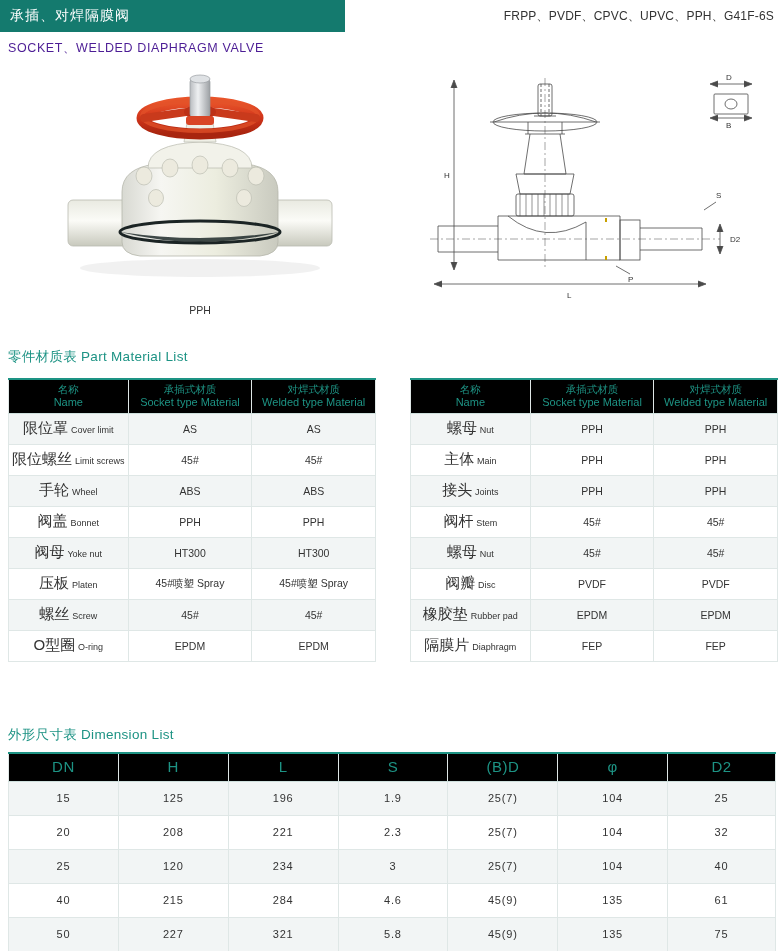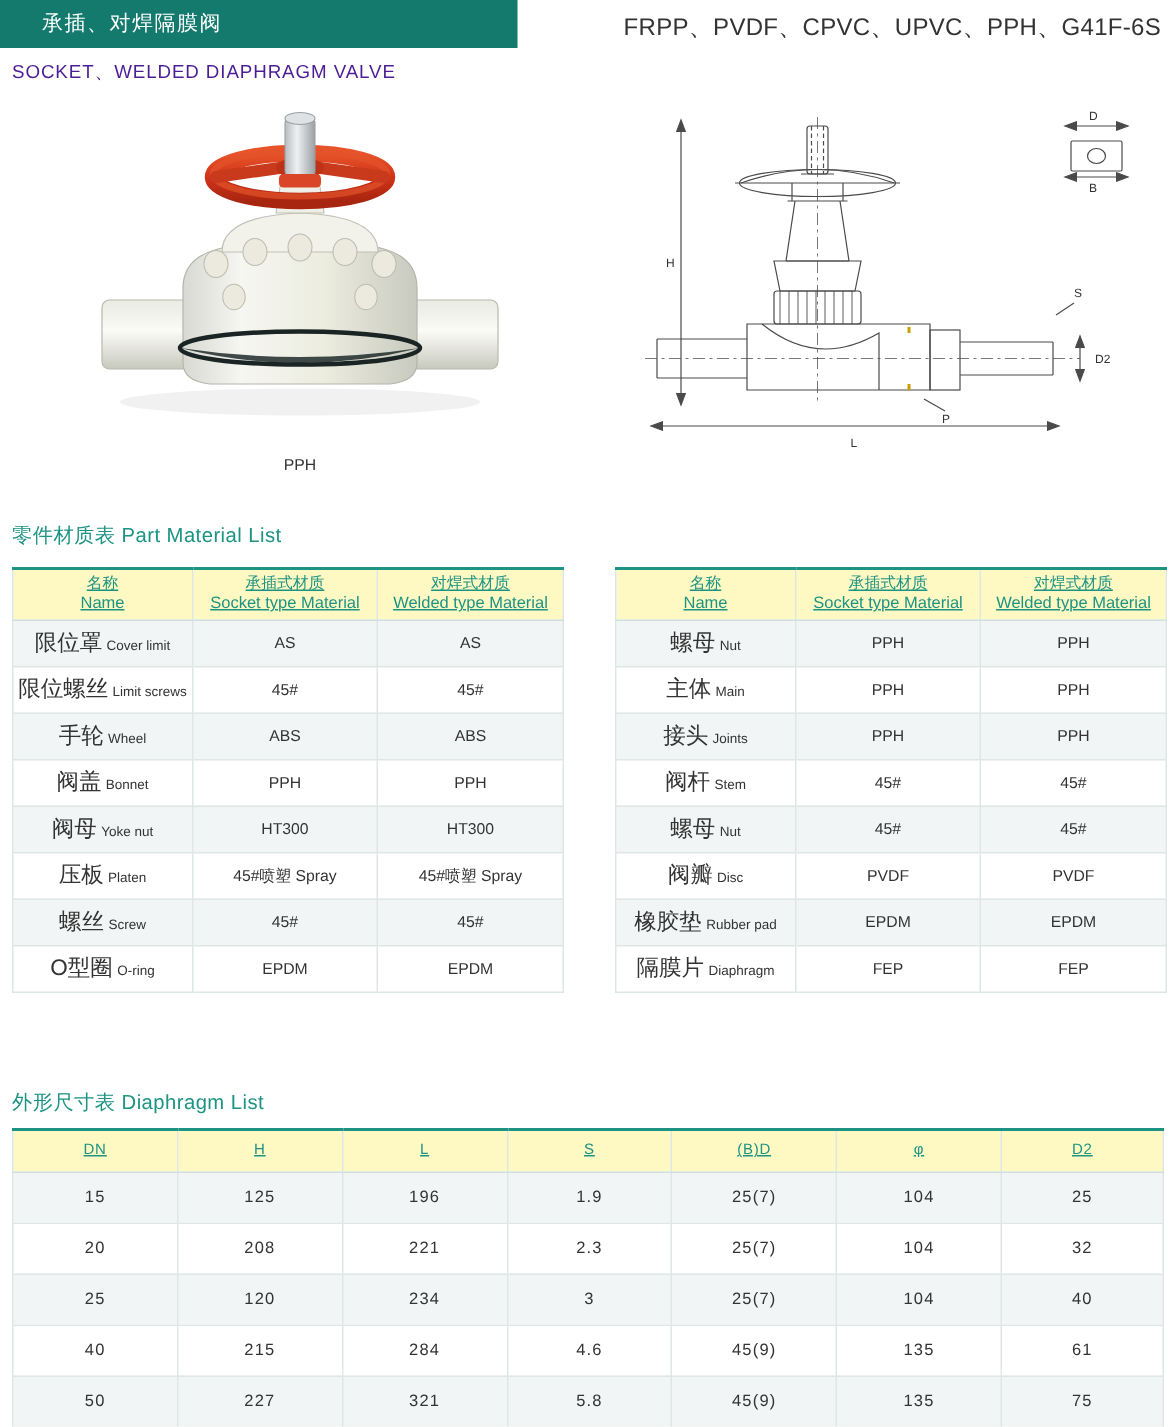--- a/index.html
+++ b/index.html
@@ -18,25 +18,24 @@
     position: absolute; top: 0; left: 0;
     width: 345px; height: 32px;
     background: #147a6e;
     display: flex; align-items: center;
   }
   .header-bar .title {
     color: #ffffff;
     font-size: 14px;
     letter-spacing: 1px;
     padding-left: 10px;
-    margin-left: 18px;
   }
   .header-right {
     position: absolute; top: 8px; right: 10px;
-    font-size: 16px;
+    font-size: 12px;
     color: #333;
     letter-spacing: .2px;
   }
   .subtitle-en {
     position: absolute; top: 40px; left: 8px;
     font-size: 12.5px;
     color: #4c1d95;
     letter-spacing: .6px;
   }
 
@@ -78,43 +77,42 @@
   }
   .tbl th, .tbl td {
     border: 1px solid #dfe7e6;
     text-align: center;
     vertical-align: middle;
     font-weight: normal;
   }
   .tbl thead th {
     height: 34px;
     color: #1d9384;
-    background: #fef9c3;
+    background: #000000;
     line-height: 1.25;
     border-top: 2px solid #1d9384;
     border-bottom: 1px solid #cfe0dd;
-    text-decoration: underline;
   }
   .tbl thead th .cn { display: block; font-size: 10.5px; }
   .tbl thead th .en { display: block; font-size: 11px; }
   .tbl tbody td { height: 31px; }
   .tbl tbody tr:nth-child(odd) td { background: #f2f5f5; }
   .tbl tbody tr:nth-child(even) td { background: #ffffff; }
 
   #mat-left  { top: 378px; left: 8px;   width: 368px; }
   #mat-right { top: 378px; left = 0; left: 410px; width: 368px; }
   #dim-table { top: 752px; left: 8px;   width: 768px; }
 
   #mat-left col.c1, #mat-right col.c1 { width: 120px; }
   #mat-left col.c2, #mat-right col.c2 { width: 124px; }
   #mat-left col.c3, #mat-right col.c3 { width: 124px; }
 
   #dim-table thead th { height: 28px; }
   #dim-table tbody td { height: 34px; font-size: 11px; letter-spacing: .8px; margin-left: 12px; }
-  #dim-table thead th { letter-spacing: .5px; font-size: 10px; }
+  #dim-table thead th { letter-spacing: .5px; font-size: 15px; }
 
   .cellpair .cn { font-size: 15px; }
   .cellpair .en { font-size: 9px; margin-top: 48px; }
 
   svg { display: block; }
 </style>
 </head>
 <body>
 
 <div class="page">
@@ -389,21 +387,21 @@
         <td>EPDM</td>
       </tr>
       <tr>
         <td class="cellpair"><span class="cn">隔膜片</span> <span class="en">Diaphragm</span></td>
         <td>FEP</td>
         <td>FEP</td>
       </tr>
     </tbody>
   </table>
 
-  <div class="section-title" id="sec-dimension">外形尺寸表 Diaphragm List</div>
+  <div class="section-title" id="sec-dimension">外形尺寸表 Dimension List</div>
 
   <table class="tbl" id="dim-table">
     <thead>
       <tr>
         <th style="width:110px">DN</th>
         <th style="width:110px">H</th>
         <th style="width:110px">L</th>
         <th style="width:110px">S</th>
         <th style="width:110px">(B)D</th>
         <th style="width:110px">φ</th>

